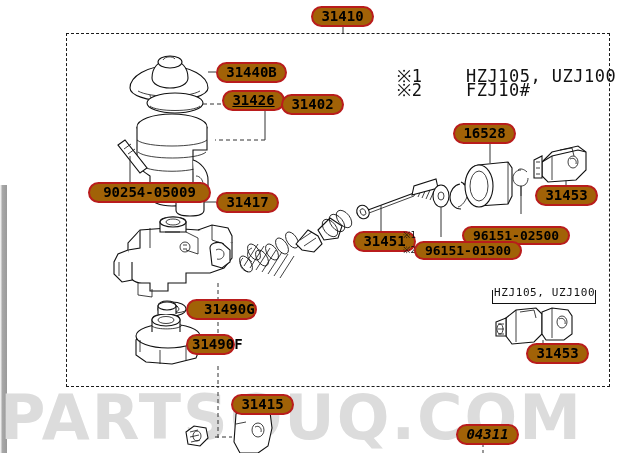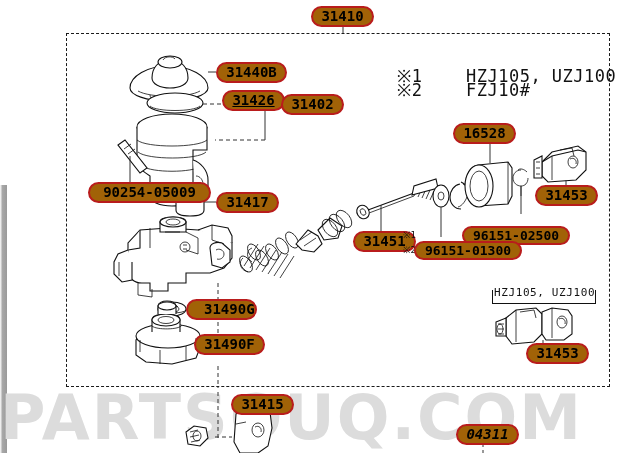--- a/index.html
+++ b/index.html
@@ -335,21 +335,21 @@
 
   <div class="bubble small" style="left:414px; top:241px; width:108px;">96151-01300</div>
 
   <div class="bubble" style="left:453px; top:123px; width:63px;">16528</div>
 
 
   <div class="bubble" style="left:535px; top:185px; width:63px;">31453</div>
 
   <div class="bubble" style="left:186px; top:299px; width:71px;padding-left:16px;">31490G</div>
 
-  <div class="bubble" style="left:194px; top:334px; width:71px;text-align:center;">31490F</div>
+  <div class="bubble" style="left:186px; top:334px; width:49px;text-align:center;">31490F</div>
 
   <div class="bubble" style="left:231px; top:394px; width:63px;">31415</div>
 
   <div class="bubble" style="left:456px; top:424px; width:63px;font-style:italic;">04311</div>
 
   <div class="bubble" style="left:526px; top:343px; width:63px;">31453</div>
 
   <div class="note-line" style="left:397px; top:64px;">
     <span>※1</span>
     <span style="display:inline-block; width:22px;"></span>

